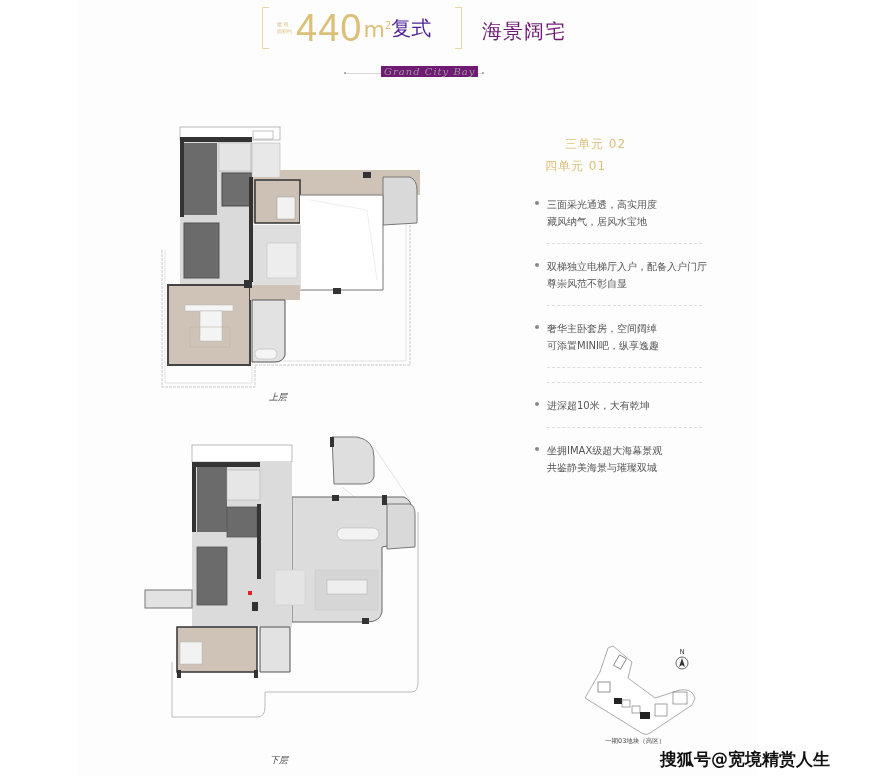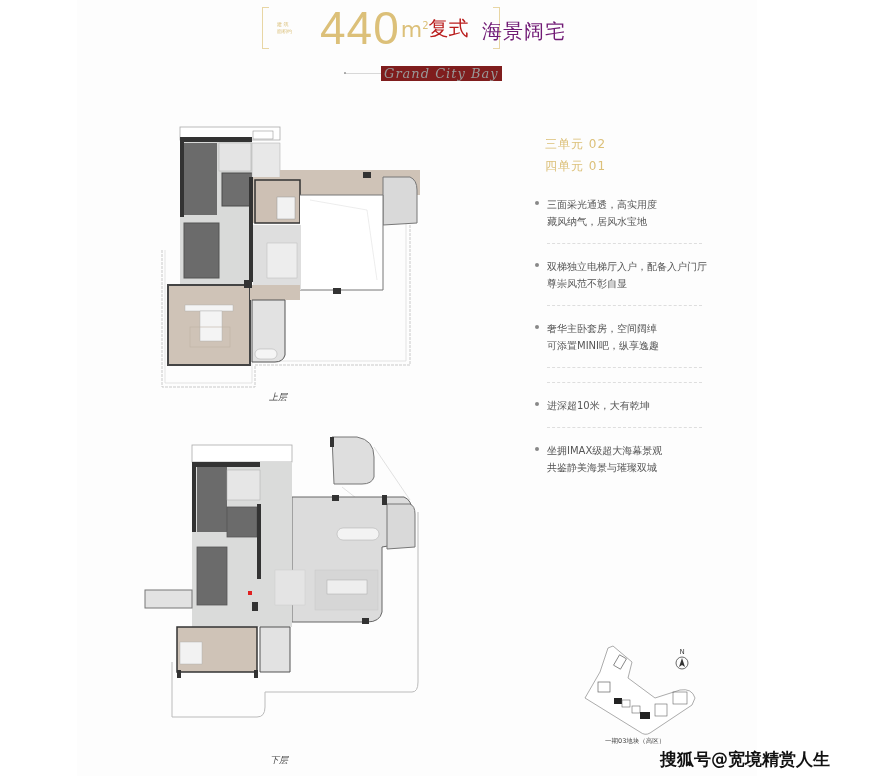--- a/index.html
+++ b/index.html
@@ -6,29 +6,29 @@
   body { width:869px; height:776px; background:#ffffff; position:relative; overflow:hidden;
          font-family:"DejaVu Sans", "Liberation Sans", sans-serif; }
   .panel { position:absolute; left:77px; top:0; width:680px; height:776px; background:#fdfdfd; }
 
   
   .header { position:absolute; top:6px; left:262px; height:44px; display:flex; align-items:center; }
   .bracket { width:6px; height:40px; border:1.5px solid #e8d6a4; }
   .bracket.l { border-right:none; }
   .bracket.r { border-left:none; }
   .area-label { display:flex; flex-direction:column; font-size:5px; color:#d9bd73; line-height:7px; margin:0 4px 0 8px; }
-  .area-num { font-family:"Liberation Sans", sans-serif; font-size:46px; color:#dcc079; font-weight:300; letter-spacing:1px; line-height:40px;margin-left:24px; }
+  .area-num { font-family:"Liberation Sans", sans-serif; font-size:38px; color:#dcc079; font-weight:300; letter-spacing:1px; line-height:40px; }
   .area-unit { font-size:22px; color:#dcc079; margin-left:1px; line-height:40px; }
   .area-unit sup { font-size:10px; }
-  .area-type { font-size:20px; color:#b91c1c; margin-right:24px; line-height:40px; }
+  .area-type { font-size:20px; color:#4c1d95; margin-right:24px; line-height:40px; }
   .subtitle { position:absolute; top:18px; left:482px; font-size:20px; color:#701a75; letter-spacing:1px; }
   .script-line { position:absolute; top:73px; left:344px; width:140px; height:1px; background:#d8d8d8; }
   .script-line::before, .script-line::after { content:""; position:absolute; top:-1px; width:2px; height:2px; background:#999; border-radius:1px; }
   .script-line::before { left:0; } .script-line::after { right:0; }
-  .script-text { position:absolute; top:66px; left:381px; font-family:"DejaVu Serif", serif; font-style:italic; font-size:13px; color:#999; background:#7f1d1d; padding:0 3px; letter-spacing:1px; }
+  .script-text { position:absolute; top:66px; left:381px; font-family:"DejaVu Serif", serif; font-style:italic; font-size:10px; color:#999; background:#701a75; padding:0 3px; letter-spacing:1px; }
 
   
   .unit-line { position:absolute; left:545px; font-size:12px; color:#dcc079; letter-spacing:1px; }
   .features { position:absolute; left:535px; top:196px; width:175px; }
   .feature { position:relative; padding-left:12px; font-size:10px; color:#555; line-height:17px; }
   .feature .bullet { position:absolute; left:0; top:5px; width:4px; height:4px; border-radius:50%; background:#888; }
   .feature-divider { height:0; border-top:1px dashed #dedede; margin:13px 0 14px 12px; width:155px; }
 
   
   .plan { position:absolute; }
@@ -53,21 +53,21 @@
   </div>
   <span class="area-num">440</span>
   <span class="area-unit"><span>m</span><sup>2</sup></span>
   <span class="area-type">复式</span>
   <div class="bracket r"></div>
 </div>
 <div class="subtitle">海景阔宅</div>
 <div class="script-line"></div>
 <div class="script-text">Grand City Bay</div>
 
-<div class="unit-line" style="top:136px;">三单元 02</div>
+<div class="unit-line" style="top:136px;margin-left:20px;">三单元 02</div>
 <div class="unit-line" style="top:158px;">四单元 01</div>
 
 <div class="features">
   <div class="feature">
     <span class="bullet"></span>
     <div>三面采光通透，高实用度</div>
     <div>藏风纳气，居风水宝地</div>
   </div>
   <div class="feature-divider"></div>
   <div class="feature">

